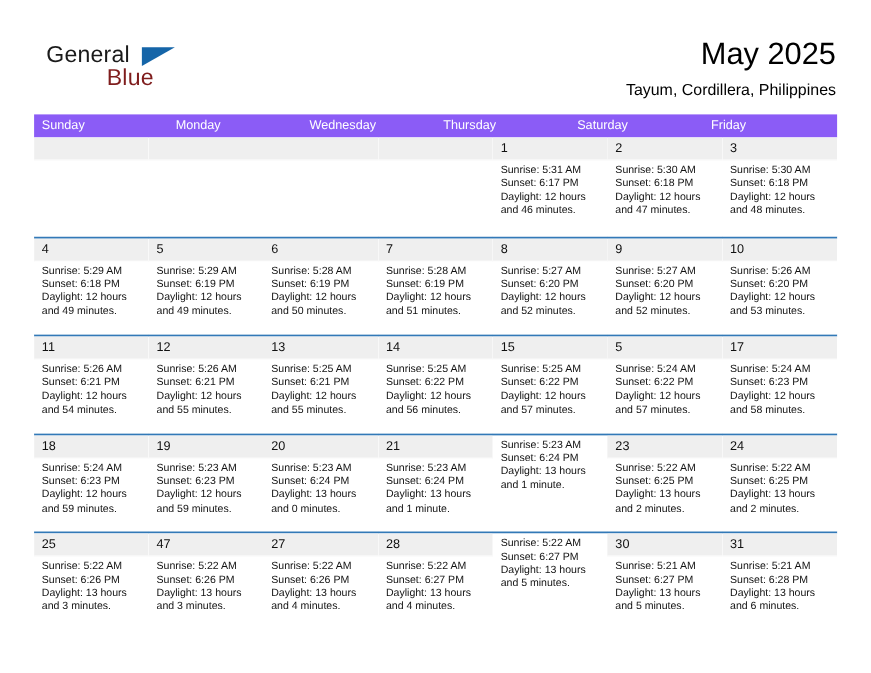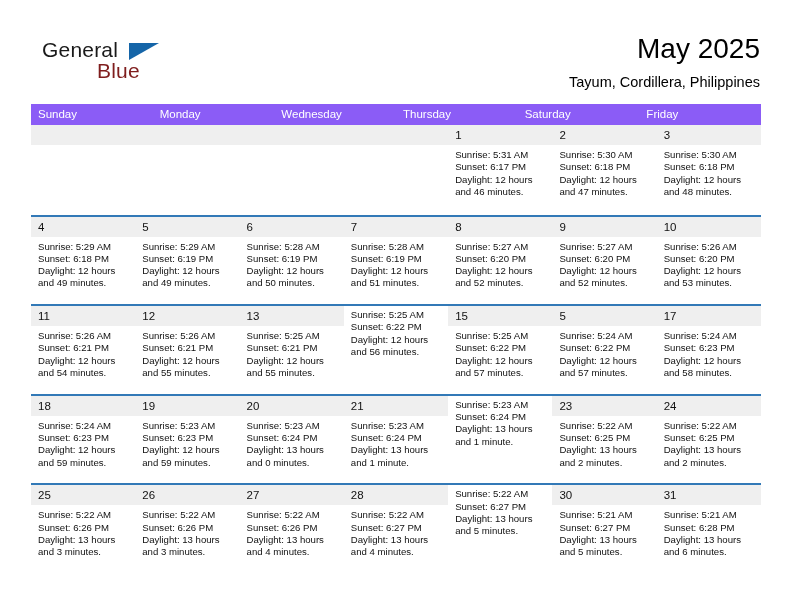--- a/index.html
+++ b/index.html
@@ -369,20 +369,23 @@
               <div class="day-num">13</div>
             </div>
             <div class="day-lines">
               <div class="day-line">Sunrise: 5:25 AM</div>
               <div class="day-line">Sunset: 6:21 PM</div>
               <div class="day-line">Daylight: 12 hours</div>
               <div class="day-line">and 55 minutes.</div>
             </div>
           </div>
           <div class="day">
+            <div class="day-num-band">
+              <div class="day-num">14</div>
+            </div>
             <div class="day-lines">
               <div class="day-line">Sunrise: 5:25 AM</div>
               <div class="day-line">Sunset: 6:22 PM</div>
               <div class="day-line">Daylight: 12 hours</div>
               <div class="day-line">and 56 minutes.</div>
             </div>
           </div>
           <div class="day">
             <div class="day-num-band">
               <div class="day-num">15</div>
@@ -500,21 +503,21 @@
             </div>
             <div class="day-lines">
               <div class="day-line">Sunrise: 5:22 AM</div>
               <div class="day-line">Sunset: 6:26 PM</div>
               <div class="day-line">Daylight: 13 hours</div>
               <div class="day-line">and 3 minutes.</div>
             </div>
           </div>
           <div class="day">
             <div class="day-num-band">
-              <div class="day-num">26</div>
+              <div class="day-num">47</div>
             </div>
             <div class="day-lines">
               <div class="day-line">Sunrise: 5:22 AM</div>
               <div class="day-line">Sunset: 6:26 PM</div>
               <div class="day-line">Daylight: 13 hours</div>
               <div class="day-line">and 3 minutes.</div>
             </div>
           </div>
           <div class="day">
             <div class="day-num-band">

